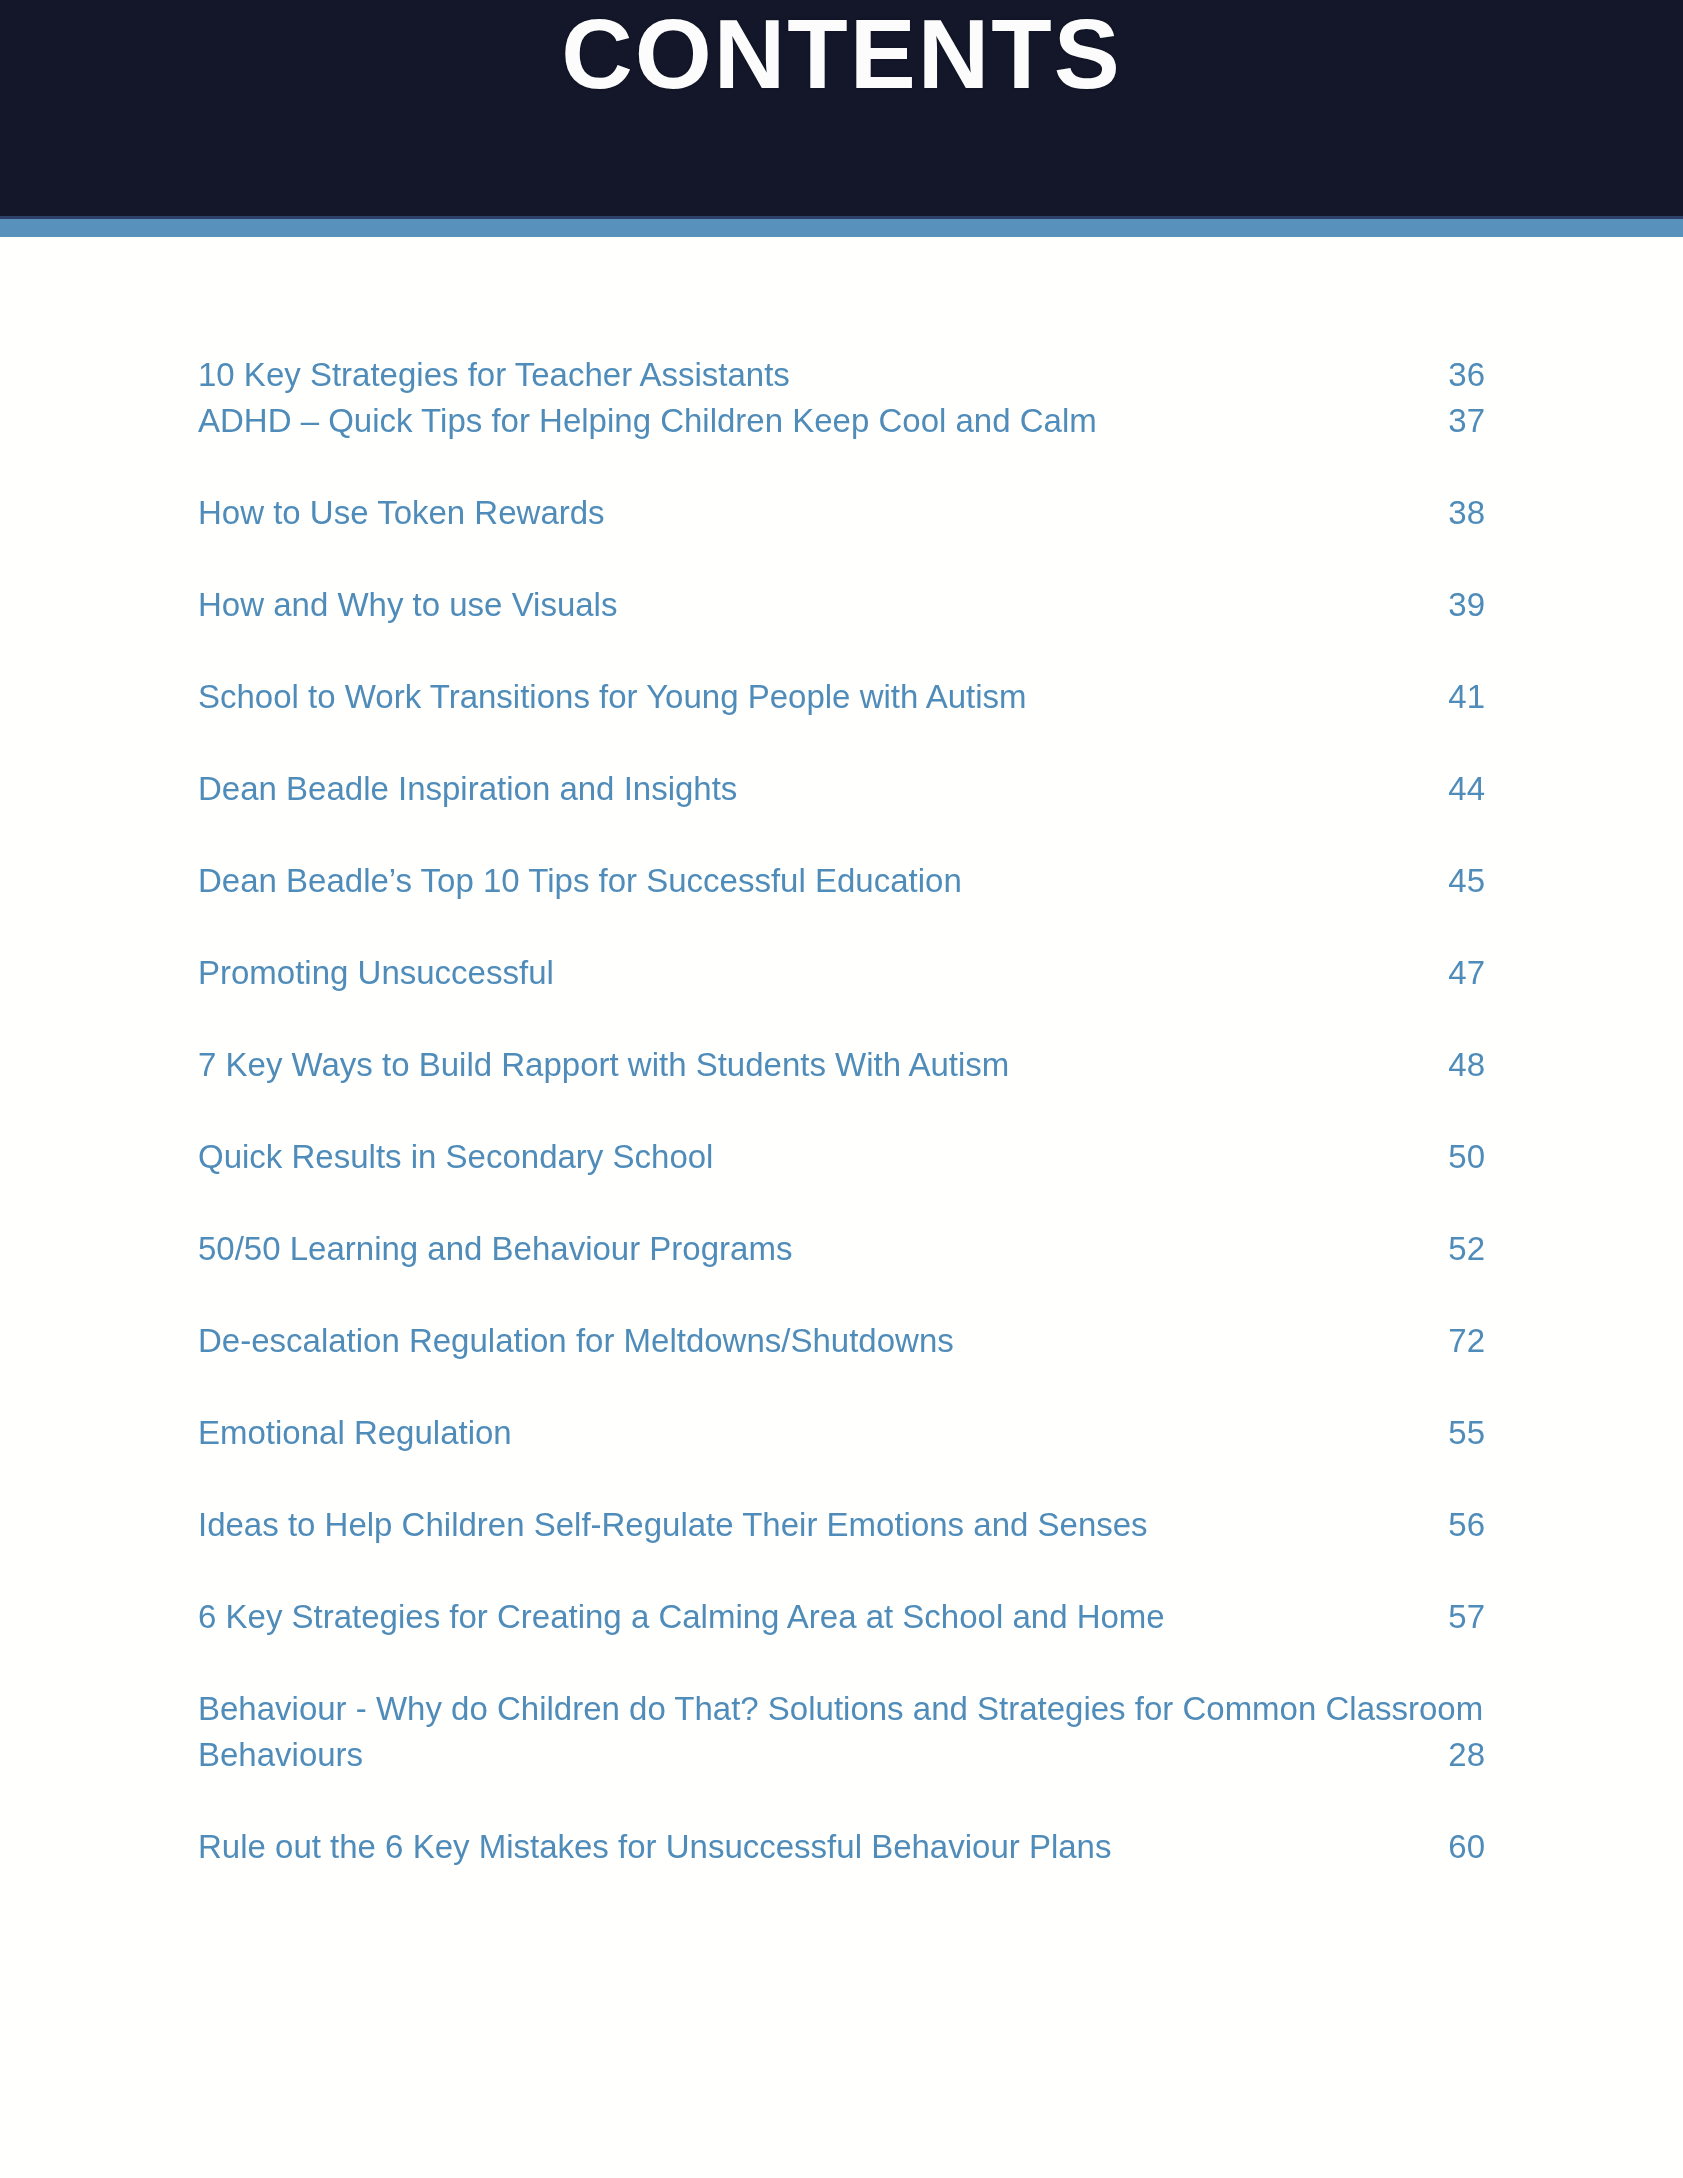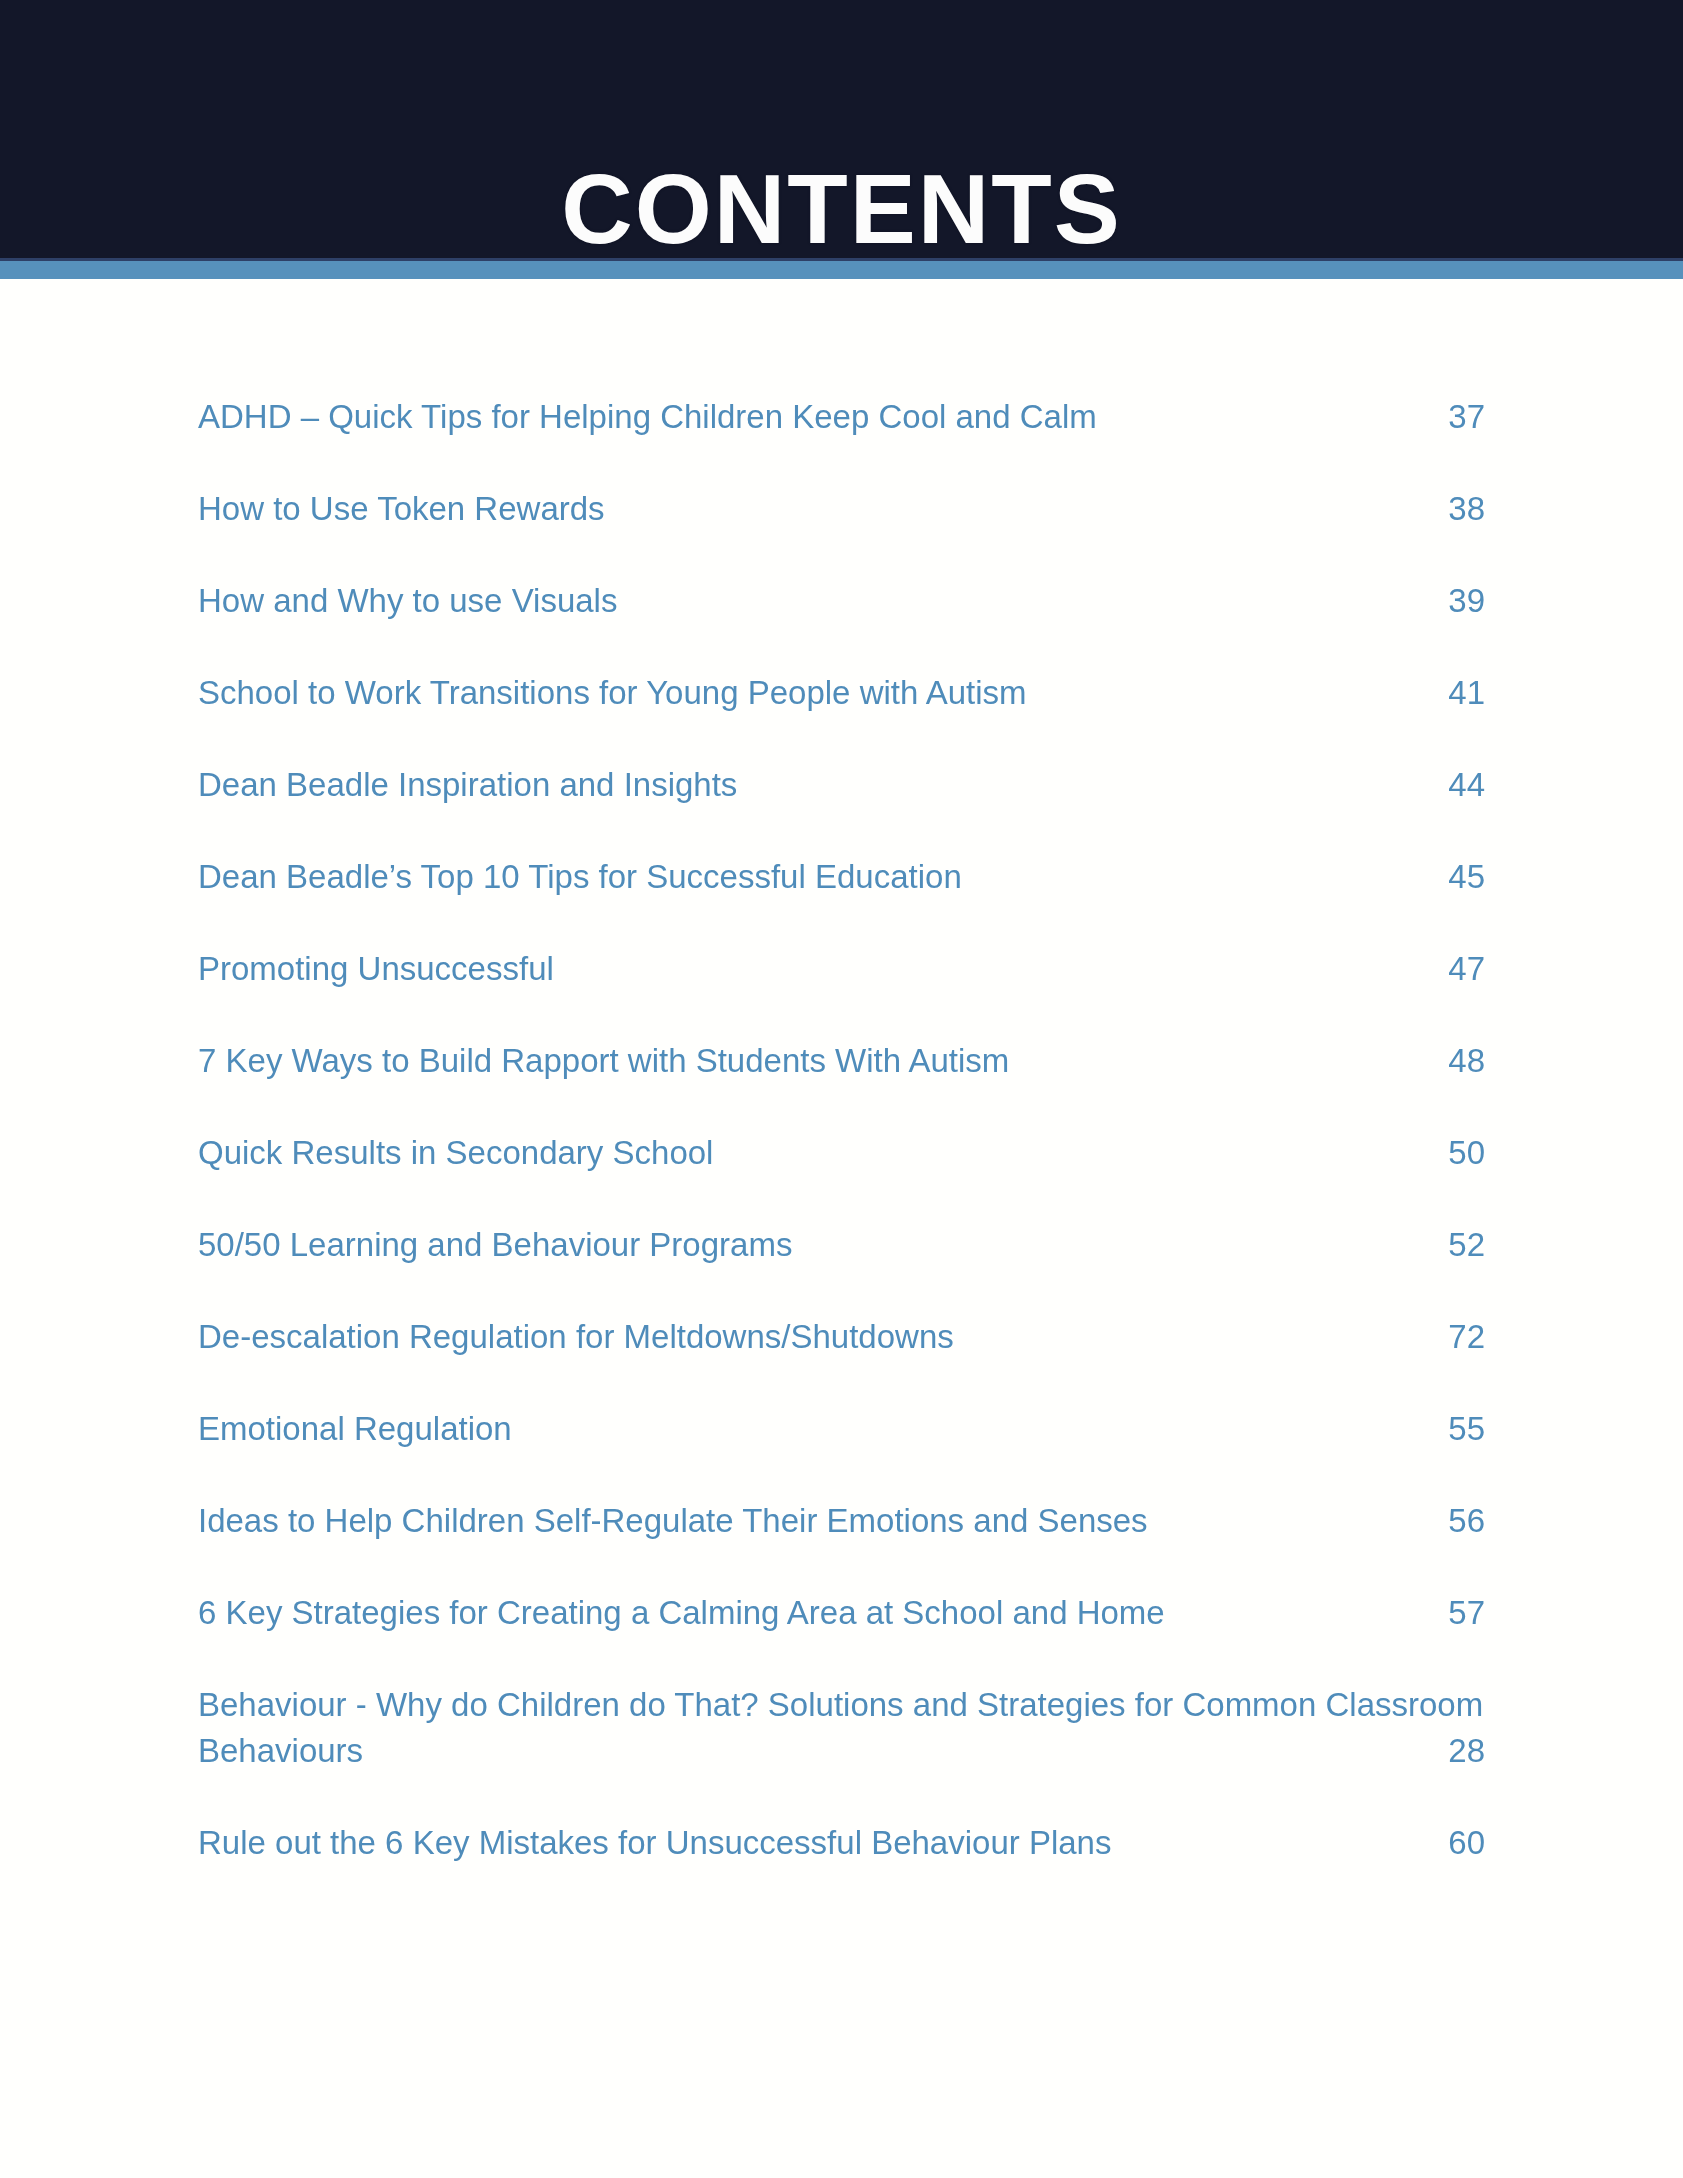--- a/index.html
+++ b/index.html
@@ -18,25 +18,25 @@
     background: var(--page-bg);
     font-family: "Liberation Sans", sans-serif;
     overflow: hidden;
   }
   .page {
     width: 1683px;
     height: 2178px;
     background: var(--page-bg);
   }
   .header {
-    height: 261px;
+    height: 219px;
     background: var(--header-bg);
     border-bottom: 3px solid var(--header-border);
     display: flex;
-    align-items: flex-end;
+    align-items: flex-start;
     justify-content: center;
   }
   .header-title {
     color: var(--title-color);
     font-size: 99px;
     font-weight: bold;
     letter-spacing: 2px;
     text-shadow: 0 0 3px rgba(8, 12, 28, 0.45);
     line-height: 1;
     padding-top: 4px;
@@ -73,20 +73,24 @@
 
 <div class="page">
 
   <div class="header">
     <div class="header-title">CONTENTS</div>
   </div>
 
   <div class="accent-stripe"></div>
 
   <div class="toc" id="toc-list">
+      <div class="toc-row compact">
+    <span class="toc-title">10 Key Strategies for Teacher Assistants</span>
+    <span class="toc-page">36</span>
+  </div>
       <div class="toc-row">
     <span class="toc-title">ADHD – Quick Tips for Helping Children Keep Cool and Calm</span>
     <span class="toc-page">37</span>
   </div>
       <div class="toc-row">
     <span class="toc-title">How to Use Token Rewards</span>
     <span class="toc-page">38</span>
   </div>
       <div class="toc-row">
     <span class="toc-title">How and Why to use Visuals</span>

